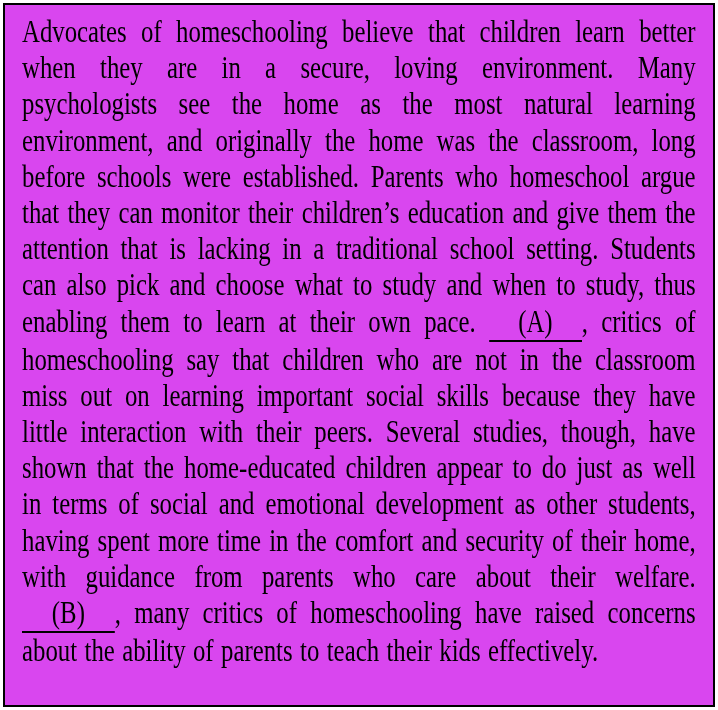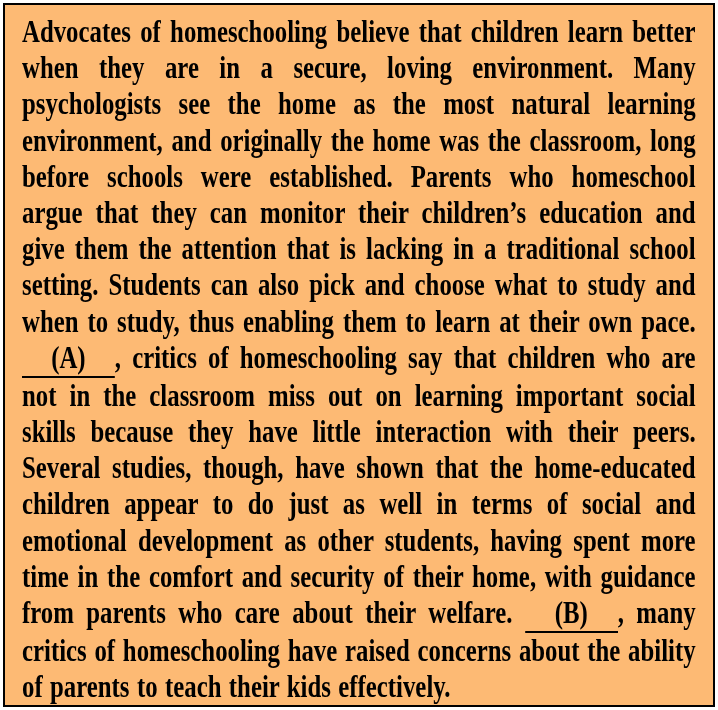--- a/index.html
+++ b/index.html
@@ -10,22 +10,21 @@
     background: #ffffff;
     overflow: hidden;
   }
   .frame {
     position: absolute;
     left: 3px;
     top: 3px;
     right: 3px;
     bottom: 3px;
     border: 2px solid #000000;
-    background: #fdba74;
-    font-weight: bold;
+    background: #d946ef;
   }
   .passage {
     position: absolute;
     left: 17px;
     top: 9px;
     width: 842px;              
     font-family: "Liberation Serif", serif;
     font-size: 31px;
     line-height: 36.2px;
     color: #000000;

